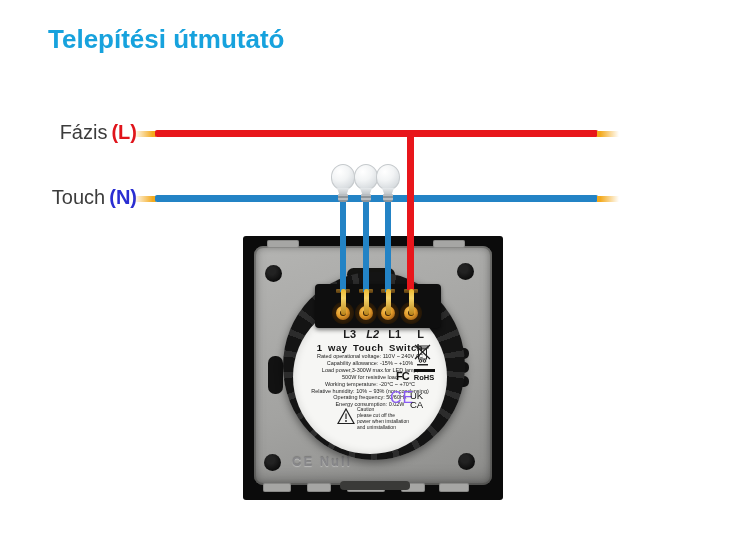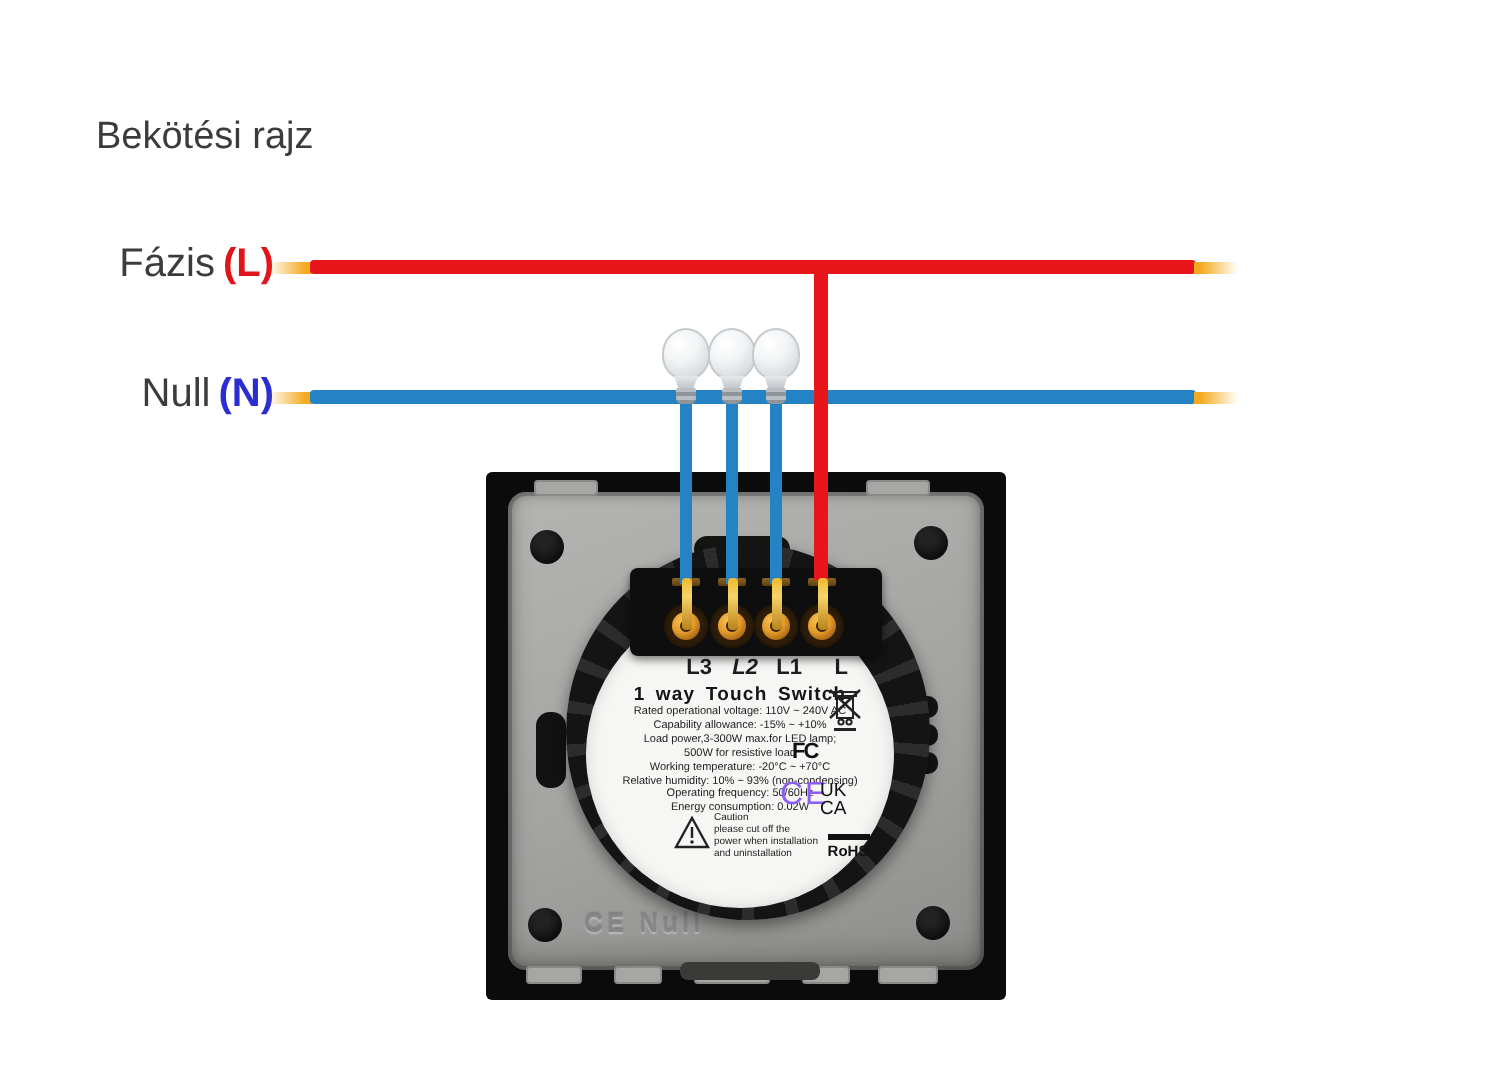--- a/index.html
+++ b/index.html
@@ -94,41 +94,41 @@
   .tlabel{position:absolute;top:92px;width:26px;text-align:right;font-size:11px;font-weight:bold;color:#1c1c1c;}
   .tl1{left:87px;} .tl2{left:110px;font-style:italic;} .tl3{left:132px;} .tl4{left:155px;}
 
   .disc-title{position:absolute;left:50px;top:106px;width:154px;text-align:center;
         font-size:9.5px;font-weight:bold;letter-spacing:.6px;word-spacing:2px;color:#141414;}
   .specs{position:absolute;left:50px;top:117px;width:154px;text-align:center;
         font-size:5.5px;line-height:6.9px;color:#1c1c1c;}
 
   .weee{position:absolute;left:170px;top:107px;}
   .fcc{position:absolute;left:153px;top:134px;font-size:11px;font-weight:800;letter-spacing:-1px;color:#111;}
-  .rohs{position:absolute;left:169px;top:133px;width:24px;text-align:center;margin-top:48px;}
+  .rohs{position:absolute;left:169px;top:133px;width:24px;text-align:center;}
   .rohs-bar{width:21px;height:3px;background:#111;margin:0 auto 1px auto;}
   .rohs-txt{font-size:7.5px;font-weight:bold;color:#111;}
   .ce{position:absolute;left:147px;top:153px;font-size:16px;font-weight:normal;letter-spacing:1px;color:#8b5cf6;}
   .ukca{position:absolute;left:167px;top:156px;font-size:9.5px;font-weight:normal;line-height:8.5px;color:#111;}
   .caution-tri{position:absolute;left:94px;top:172px;}
   .caution-text{position:absolute;left:114px;top:171px;width:58px;font-size:5px;line-height:5.9px;
         color:#1c1c1c;text-align:left;}
 </style>
 </head>
 <body>
 
 <div class="canvas">
 
-  <div class="subtitle">Bekötési rajz</div>
+  <div class="title">Telepítési útmutató</div>
 
   <div class="wire-label phase-label">
     <span>Fázis</span><span class="sym sym-red">(L)</span>
   </div>
   <div class="wire-label null-label">
-    <span>Null</span><span class="sym sym-blue">(N)</span>
+    <span>Touch</span><span class="sym sym-blue">(N)</span>
   </div>
 
   <div class="tip tip-left tip-phase tip-l"></div>
   <div class="wire-h phase-wire"></div>
   <div class="tip tip-right tip-phase tip-r"></div>
 
   <div class="tip tip-left tip-null tip-l"></div>
   <div class="wire-h neutral-wire"></div>
   <div class="tip tip-right tip-null tip-r"></div>
 

